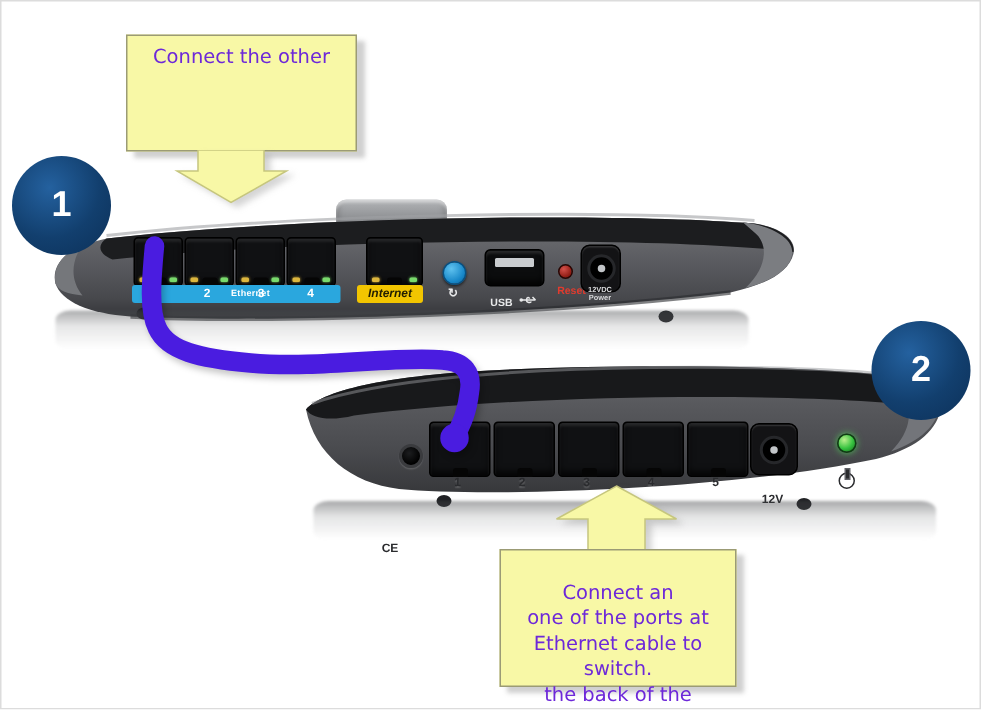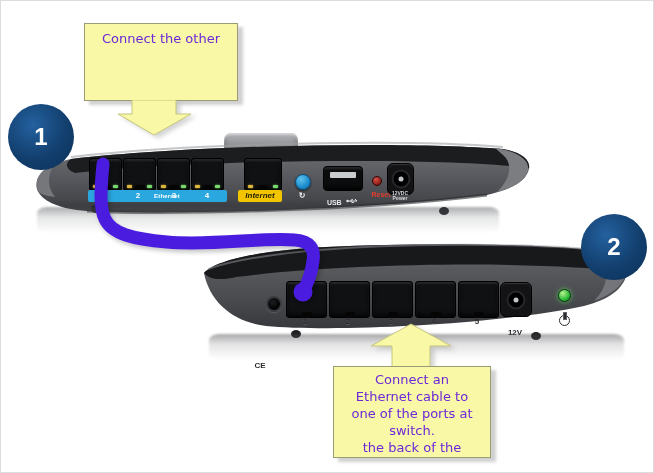--- a/index.html
+++ b/index.html
@@ -222,24 +222,24 @@
   <div class="abs callout" style="left:83px;top:22px;width:154px;height:78px;padding-top:6px;line-height:17px;">
     <div class="ln">Connect the other</div>
   </div>
   <svg class="abs arrow-svg" style="left:108px;top:99px;" width="88" height="38" viewBox="0 0 88 38">
     <polygon points="23,0 67,0 67,14 82,14 45,35 9,14 23,14"></polygon>
   </svg>
 
   <svg class="abs arrow-svg" style="left:365px;top:320px;" width="92" height="48" viewBox="0 0 92 48">
     <polygon points="45,3 85,25 64,25 64,47 26,47 26,25 5,25"></polygon>
   </svg>
-  <div class="abs callout" style="left:332px;top:365px;width:158px;height:92px;padding-top:4px;line-height:17px;">
+  <div class="abs callout" style="left:332px;top:365px;width:158px;height:92px;padding-top:20px;line-height:17px;">
     <div class="ln">Connect an</div>
+    <div class="ln">one of the ports at</div>
     <div class="ln">Ethernet cable to</div>
-    <div class="ln">one of the ports at</div>
     <div class="ln">switch.</div>
     <div class="ln">the back of the</div>
   </div>
 
   <div class="abs badge" style="left:7px;top:103px;">1</div>
   <div class="abs badge" style="left:580px;top:213px;">2</div>
 
 </div>
 
 </body></html>

